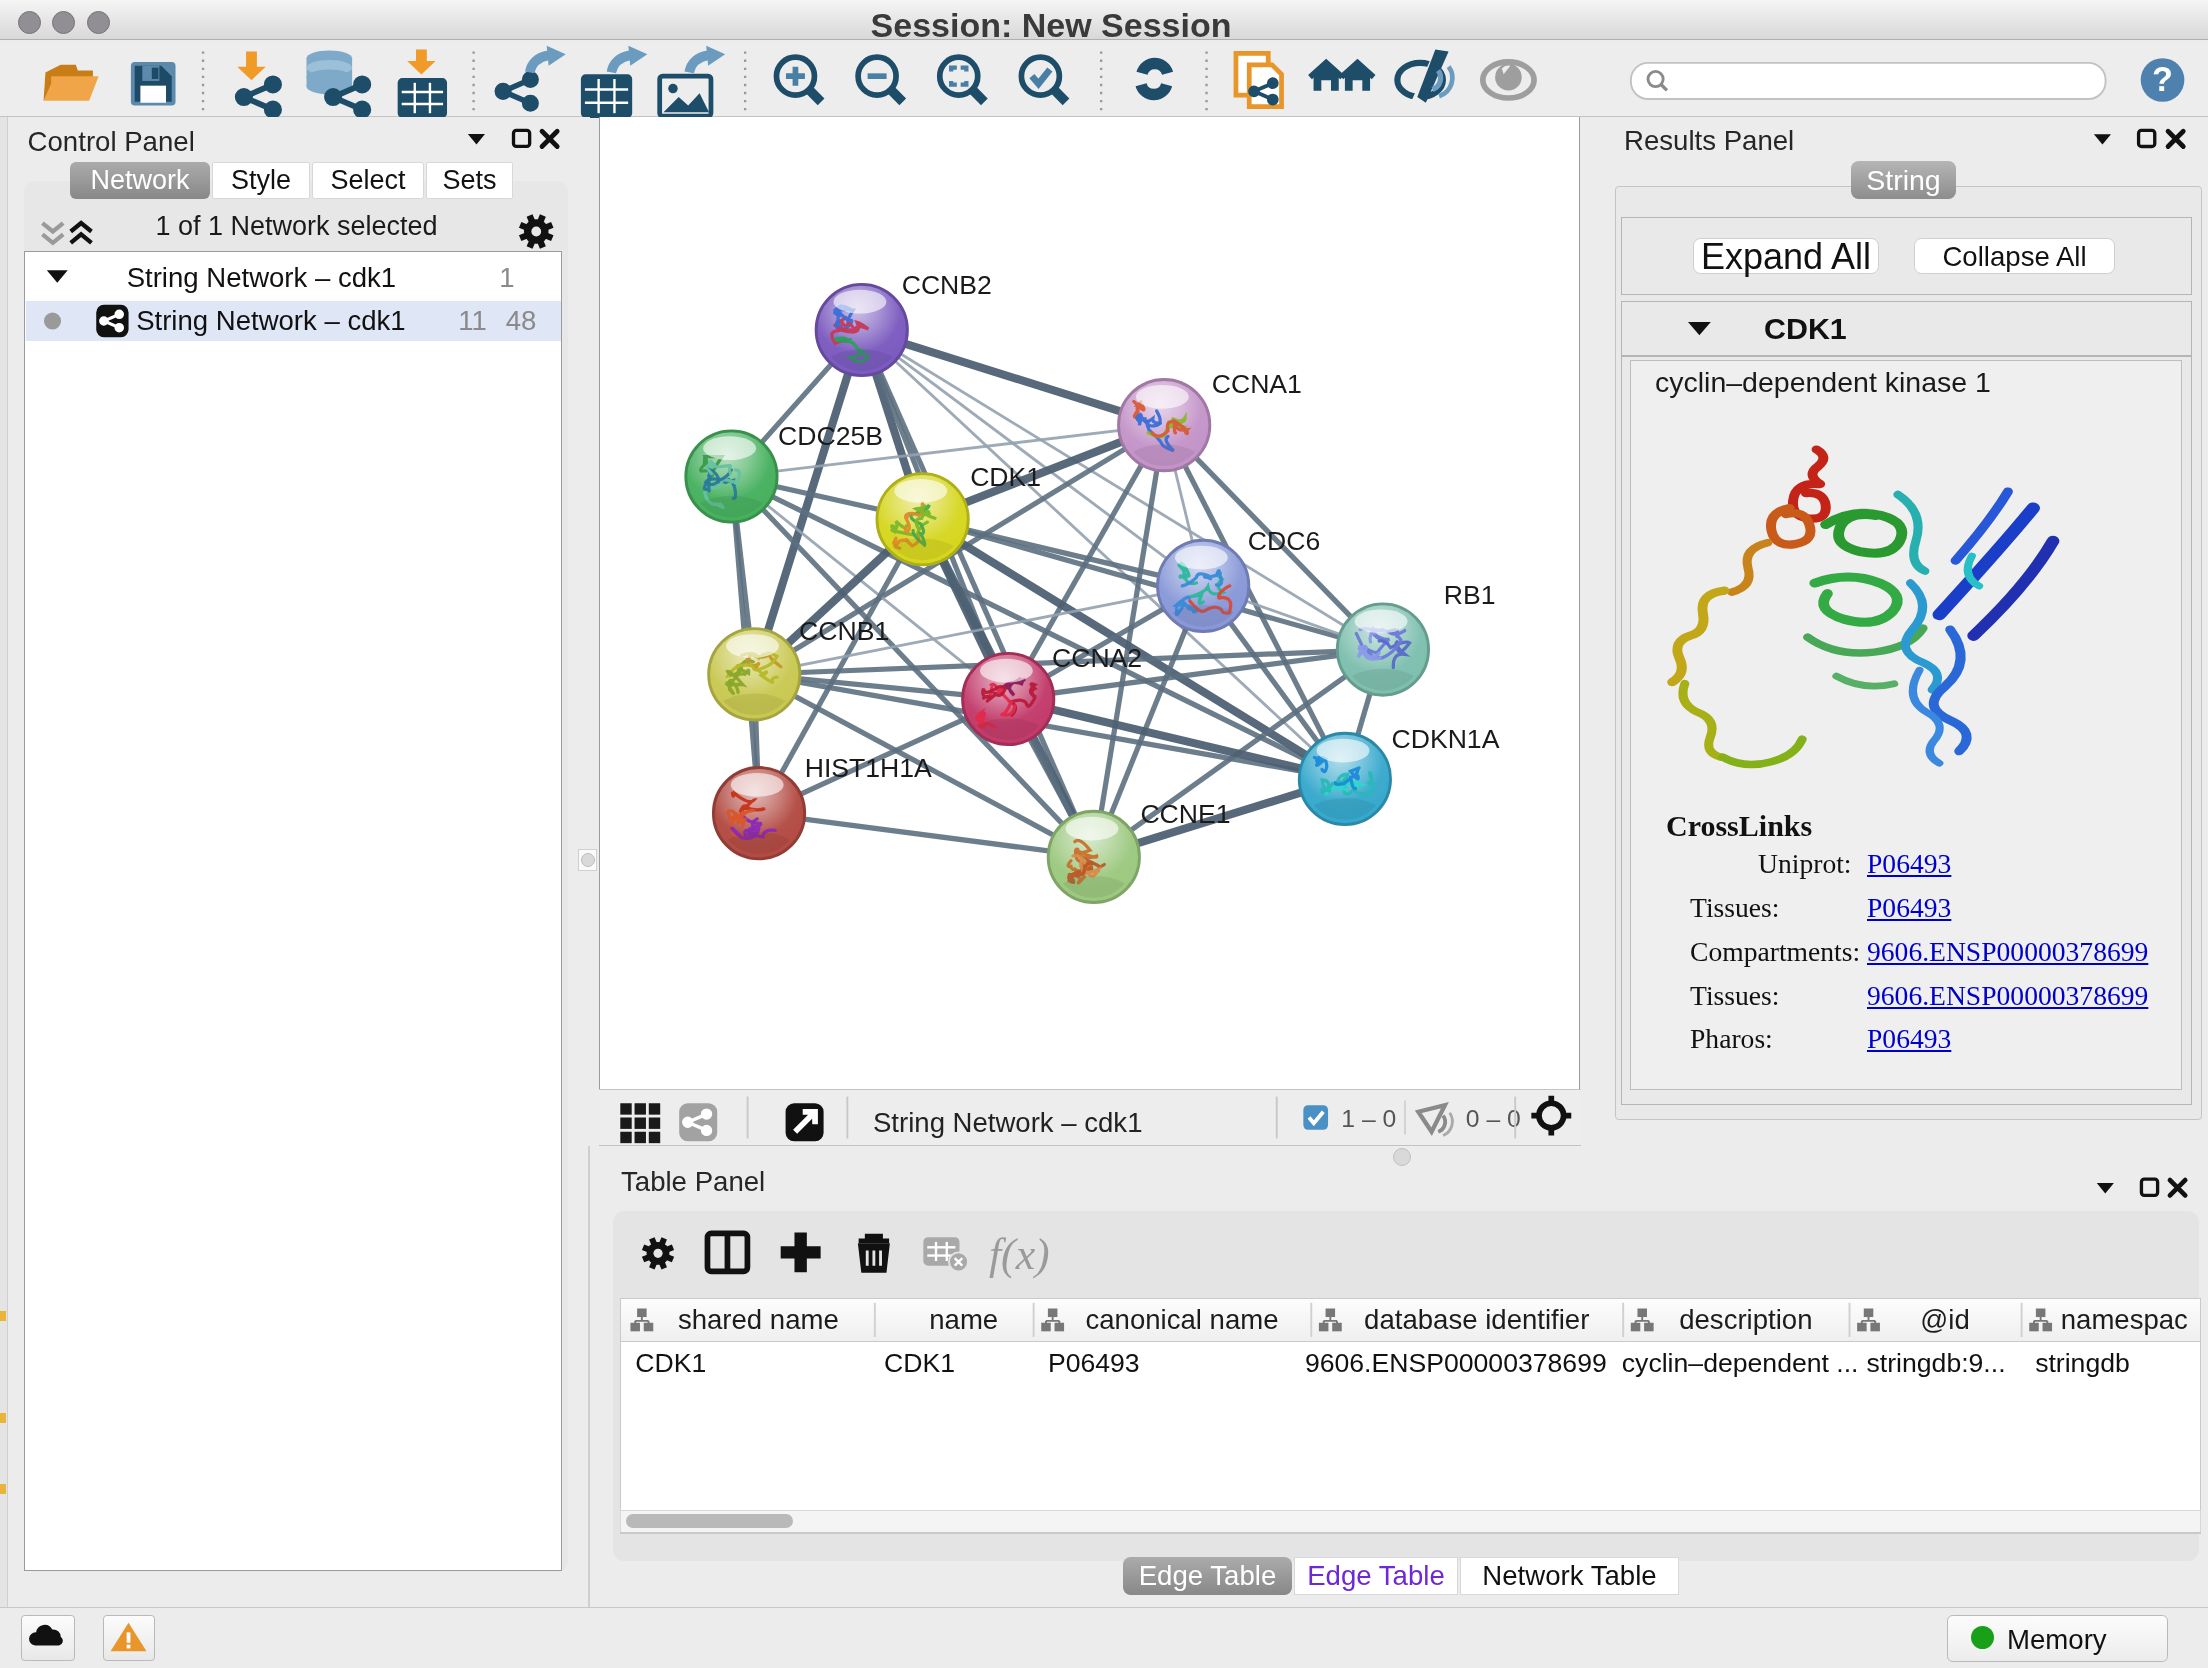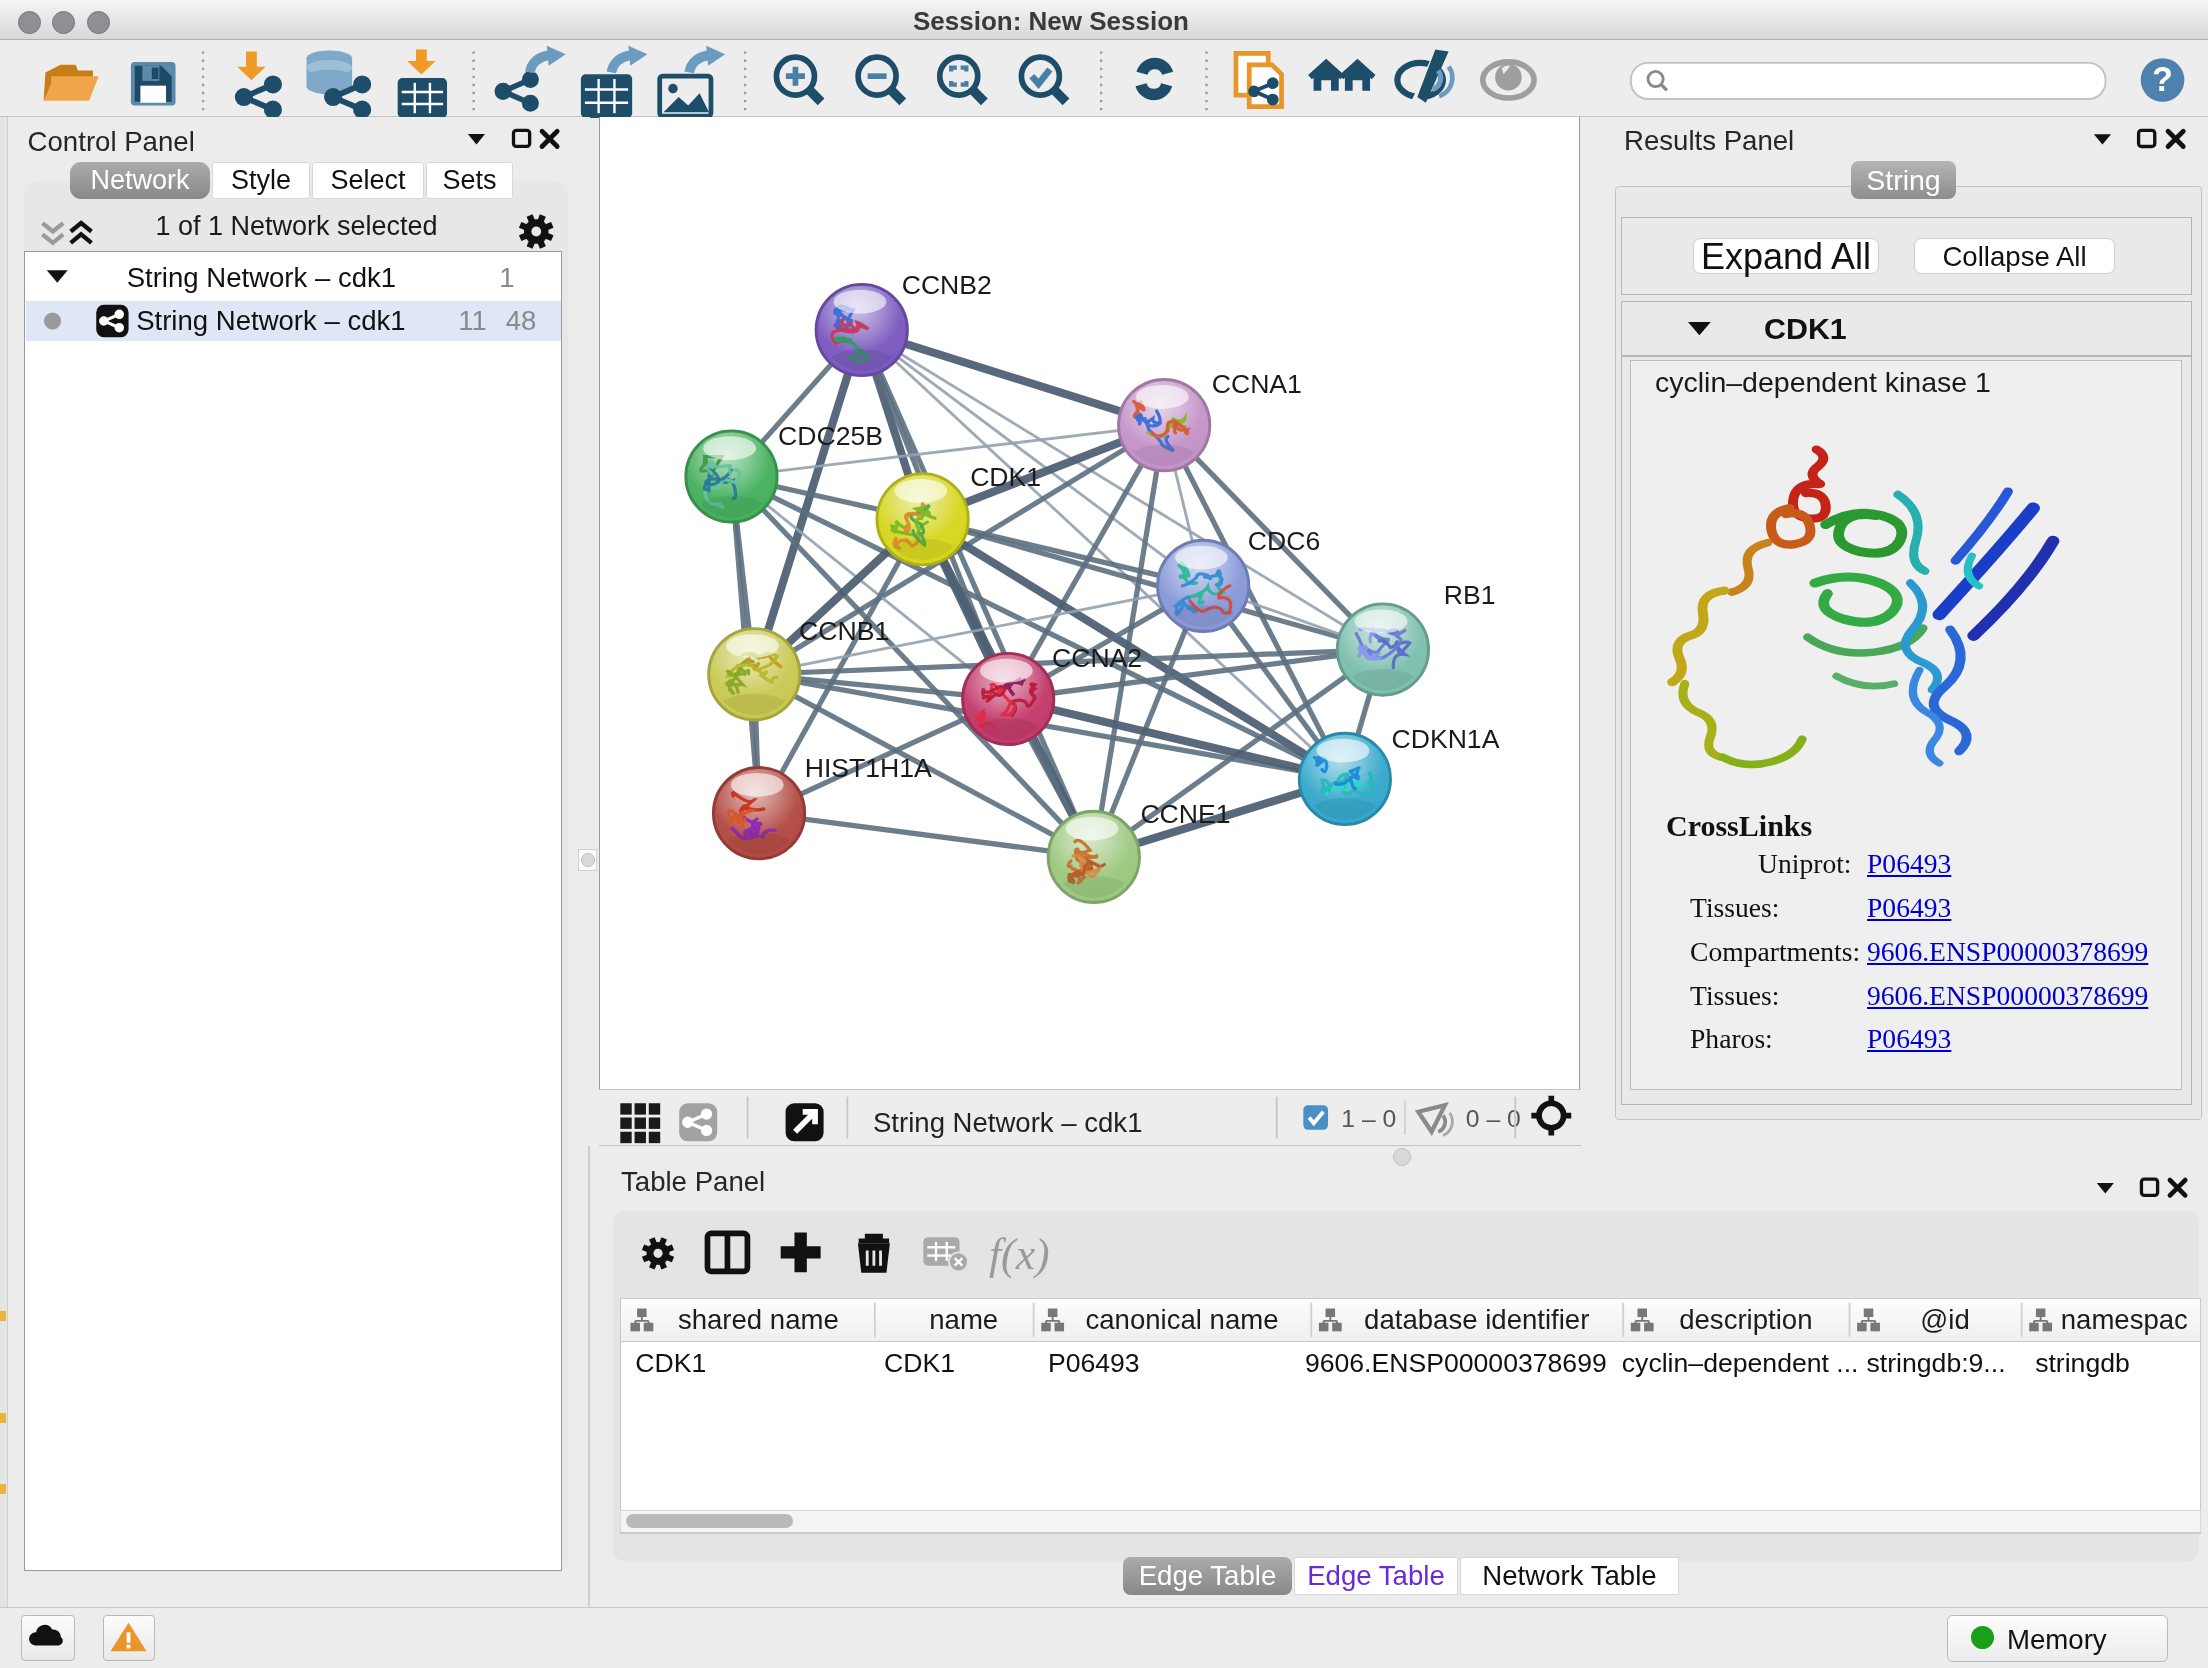--- a/index.html
+++ b/index.html
@@ -1,21 +1,21 @@
 <!DOCTYPE html>
 <html style="font-size:15px"><head><meta charset="utf-8"><style>
 *{margin:0;padding:0;box-sizing:border-box}
 html,body{width:2208px;height:1668px;background:#ececec;font-family:"Liberation Sans",sans-serif;overflow:hidden;position:relative}
 .abs{position:absolute}
 </style></head><body>
 <div class="abs" style="left:0;top:0;width:2208px;height:40px;background:linear-gradient(#f5f5f5,#d8d8d8);border-bottom:1.9px solid #b0b0b0"></div>
 <div class="abs" style="left:18px;top:10.5px;width:23px;height:23px;border-radius:50%;background:#918e94;border:1.4px solid #77737a"></div>
 <div class="abs" style="left:52px;top:10.5px;width:23px;height:23px;border-radius:50%;background:#918e94;border:1.4px solid #77737a"></div>
 <div class="abs" style="left:87px;top:10.5px;width:23px;height:23px;border-radius:50%;background:#918e94;border:1.4px solid #77737a"></div>
-<div class="abs" style="left:0;top:5.7px;width:2102px;text-align:center;font-size:26px;font-weight:bold;color:#3a3a3a">Session: New Session</div>
+<div class="abs" style="left:0;top:5.7px;width:2102px;text-align:center;font-size:34px;font-weight:bold;color:#3a3a3a">Session: New Session</div>
 <div class="abs" style="left:0;top:42px;width:2208px;height:75px;background:#ededed;border-bottom:1.9px solid #c3c3c3"></div>
 <svg style="position:absolute;left:0px;top:42px;width:2208px;height:75px;overflow:visible" viewBox="0 0 2322 79">
     <line x1="212" y1="10" x2="212" y2="72" stroke="#9a9a9a" stroke-width="2.5" stroke-dasharray="2.5 6"></line>
     <line x1="497" y1="10" x2="497" y2="72" stroke="#9a9a9a" stroke-width="2.5" stroke-dasharray="2.5 6"></line>
     <line x1="783" y1="10" x2="783" y2="72" stroke="#9a9a9a" stroke-width="2.5" stroke-dasharray="2.5 6"></line>
     <line x1="1158" y1="10" x2="1158" y2="72" stroke="#9a9a9a" stroke-width="2.5" stroke-dasharray="2.5 6"></line>
     <line x1="1269" y1="10" x2="1269" y2="72" stroke="#9a9a9a" stroke-width="2.5" stroke-dasharray="2.5 6"></line>
     <g>
       <path d="M46 32 L62 24 L78 24 L80 30 L96 30 L96 44 L52 44 Z" fill="#c87d16"></path>
       <path d="M44 62 L52 36 L102 36 L92 62 Z" fill="#f0a648"></path>
@@ -149,21 +149,21 @@
     <text x="2276" y="52" font-size="36" font-weight="bold" fill="#fff" text-anchor="middle">?</text>
   </svg>
 <div class="abs" style="left:7.6px;top:117px;width:582px;height:1490px;background:#ececec"></div>
 <div class="abs" style="left:27.6px;top:126px;font-size:27.6px;color:#262626">Control Panel</div>
 <svg style="position:absolute;left:0px;top:117px;width:590px;height:38px;overflow:visible" viewBox="0 0 620 40">
     <path d="M492 18 l18 0 l-9 11 Z" fill="#111"></path>
     <rect x="540" y="14" width="17" height="17" rx="3" fill="none" stroke="#111" stroke-width="3.5"></rect>
     <path d="M570 15 l16 16 M586 15 l-16 16" stroke="#111" stroke-width="5" stroke-linecap="round"></path>
   </svg>
 <div class="abs" style="left:24px;top:181px;width:544px;height:1391px;background:#e7e7e7;border-radius:11.4px"></div>
-<div class="abs" style="left:70px;top:162px;width:140px;height:37px;background:linear-gradient(#ababab,#888888);border-radius:11px;color:#fff;font-size:27px;text-align:center;line-height:37px">Network</div>
+<div class="abs" style="left:70px;top:162px;width:140px;height:37px;background:linear-gradient(#ababab,#888888);border-radius:6px;color:#fff;font-size:27px;text-align:center;line-height:37px">Network</div>
 <div class="abs" style="left:212px;top:162px;width:98px;height:37px;background:#fff;border:1px solid #d8d8d8;border-radius:1.9px;color:#111;font-size:27px;text-align:center;line-height:35px">Style</div>
 <div class="abs" style="left:312px;top:162px;width:112px;height:37px;background:#fff;border:1px solid #d8d8d8;border-radius:3px;color:#111;font-size:27px;text-align:center;line-height:35px">Select</div>
 <div class="abs" style="left:426px;top:162px;width:87px;height:37px;background:#fff;border:1px solid #d8d8d8;border-radius:1.9px;color:#111;font-size:27px;text-align:center;line-height:35px">Sets</div>
 <div class="abs" style="left:111px;top:211px;width:371px;text-align:center;font-size:27px;color:#1a1a1a">1 of 1 Network selected</div>
 <svg style="position:absolute;left:0px;top:207px;width:590px;height:49px;overflow:visible" viewBox="0 0 620 52">
     <g stroke="#9a9a9a" stroke-width="4.5" fill="none">
       <path d="M42 17 l11 9 l11 -9 M42 29 l11 9 l11 -9"></path>
     </g>
     <g stroke="#111" stroke-width="4.5" fill="none">
       <path d="M72 26 l11 -9 l11 9 M72 38 l11 -9 l11 9"></path>

